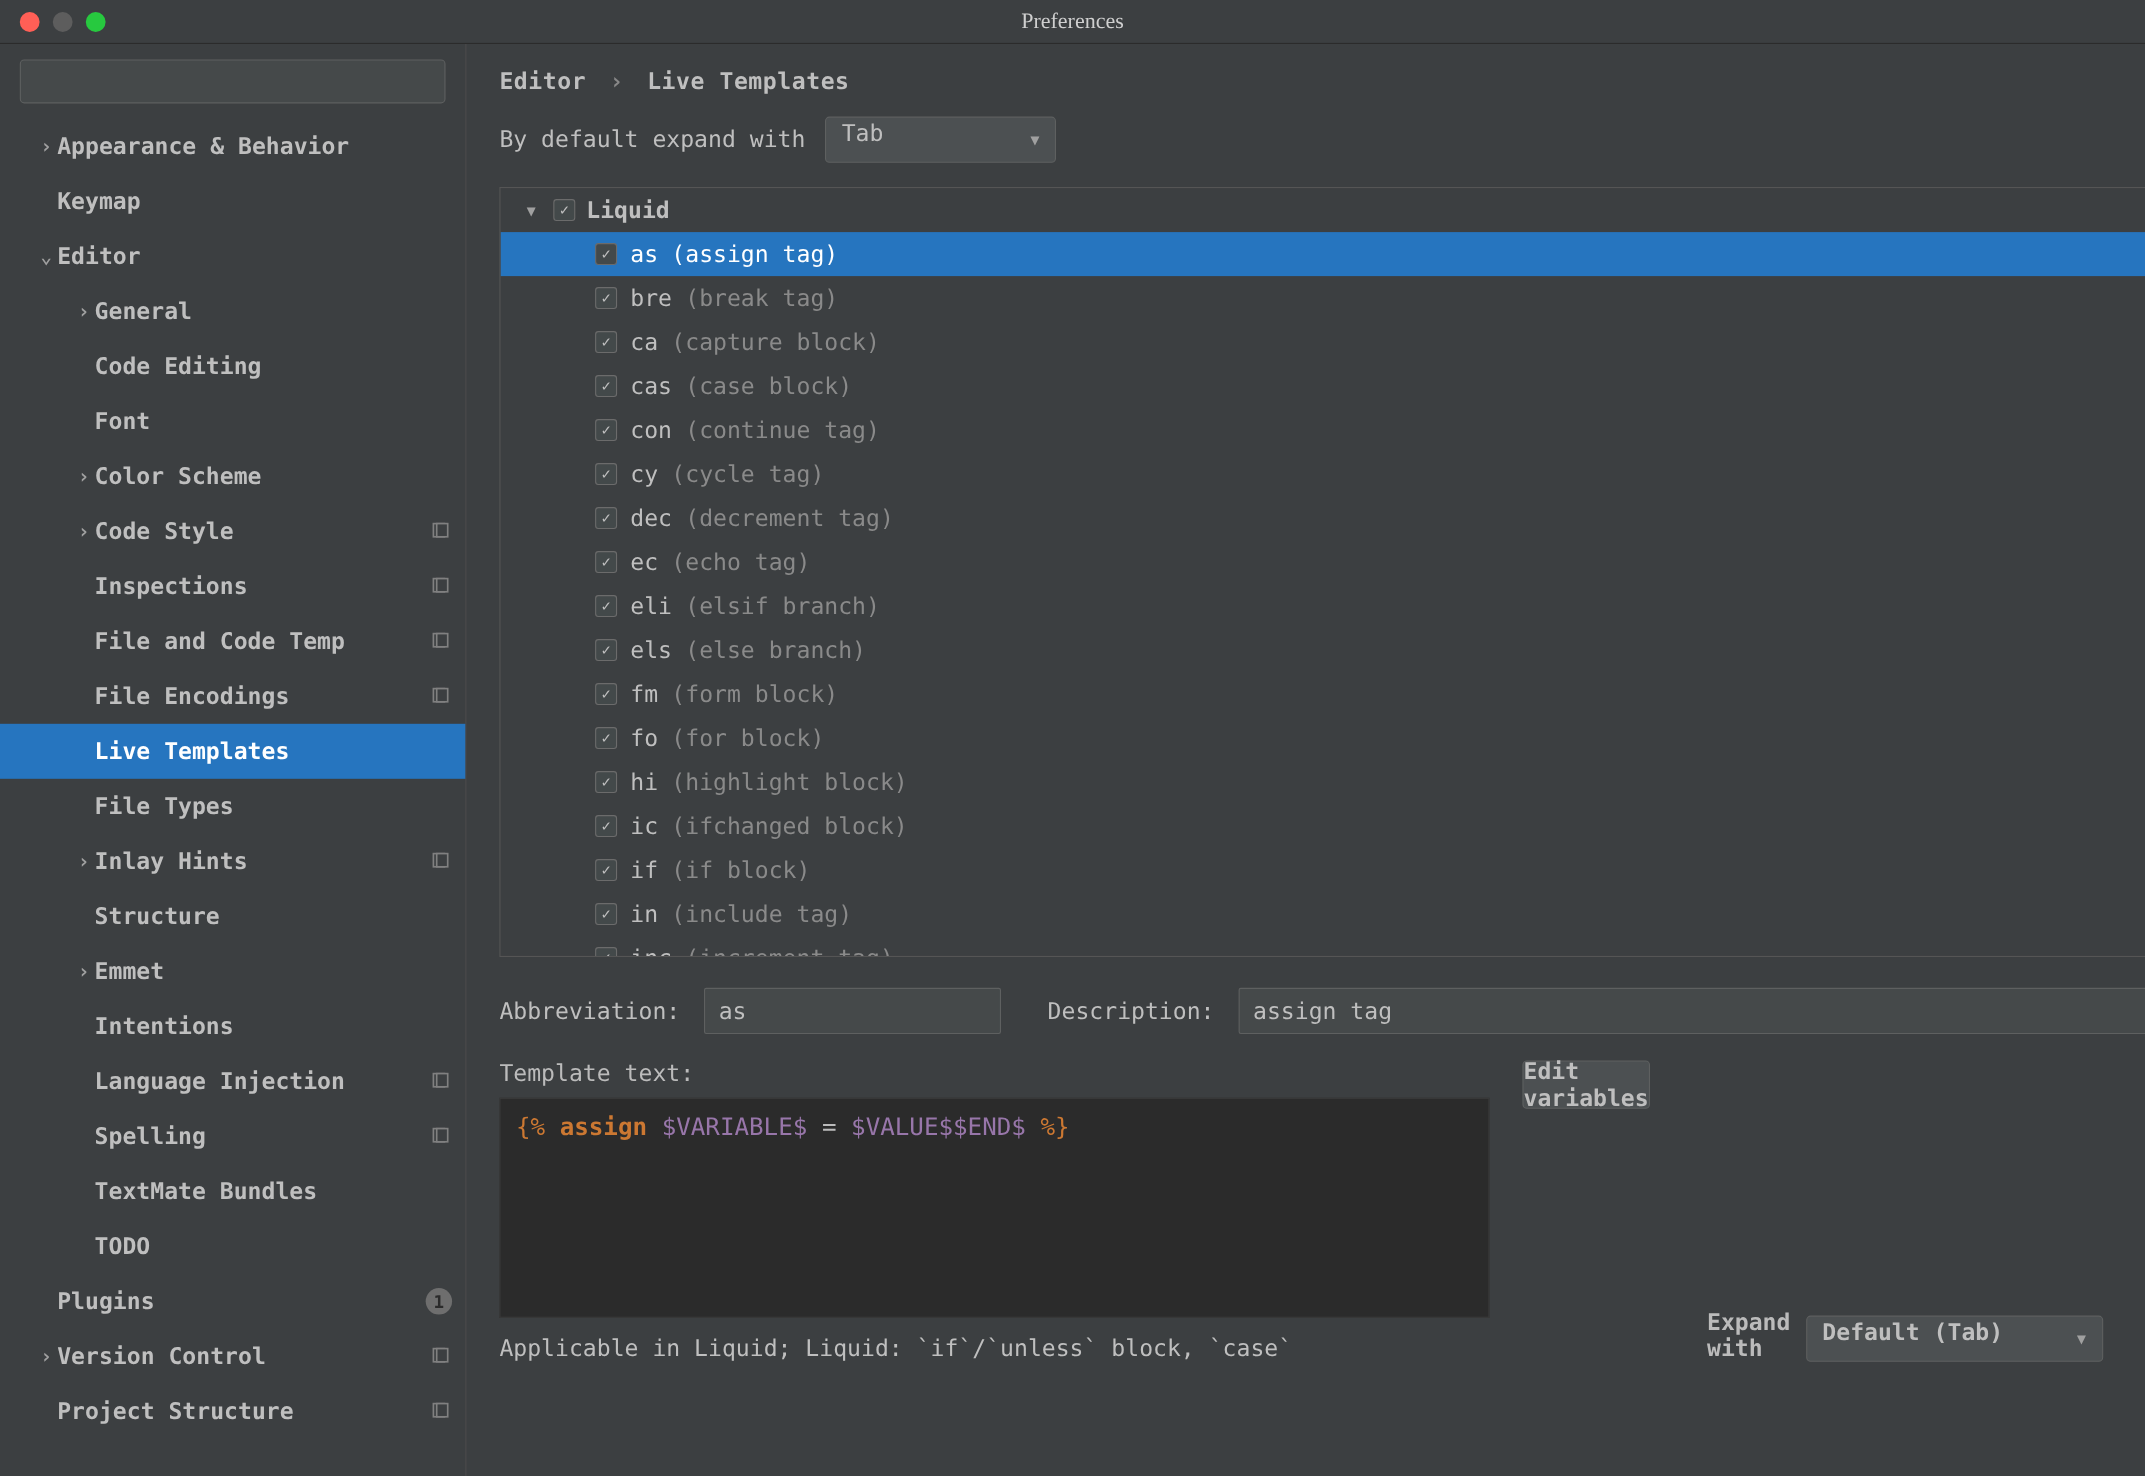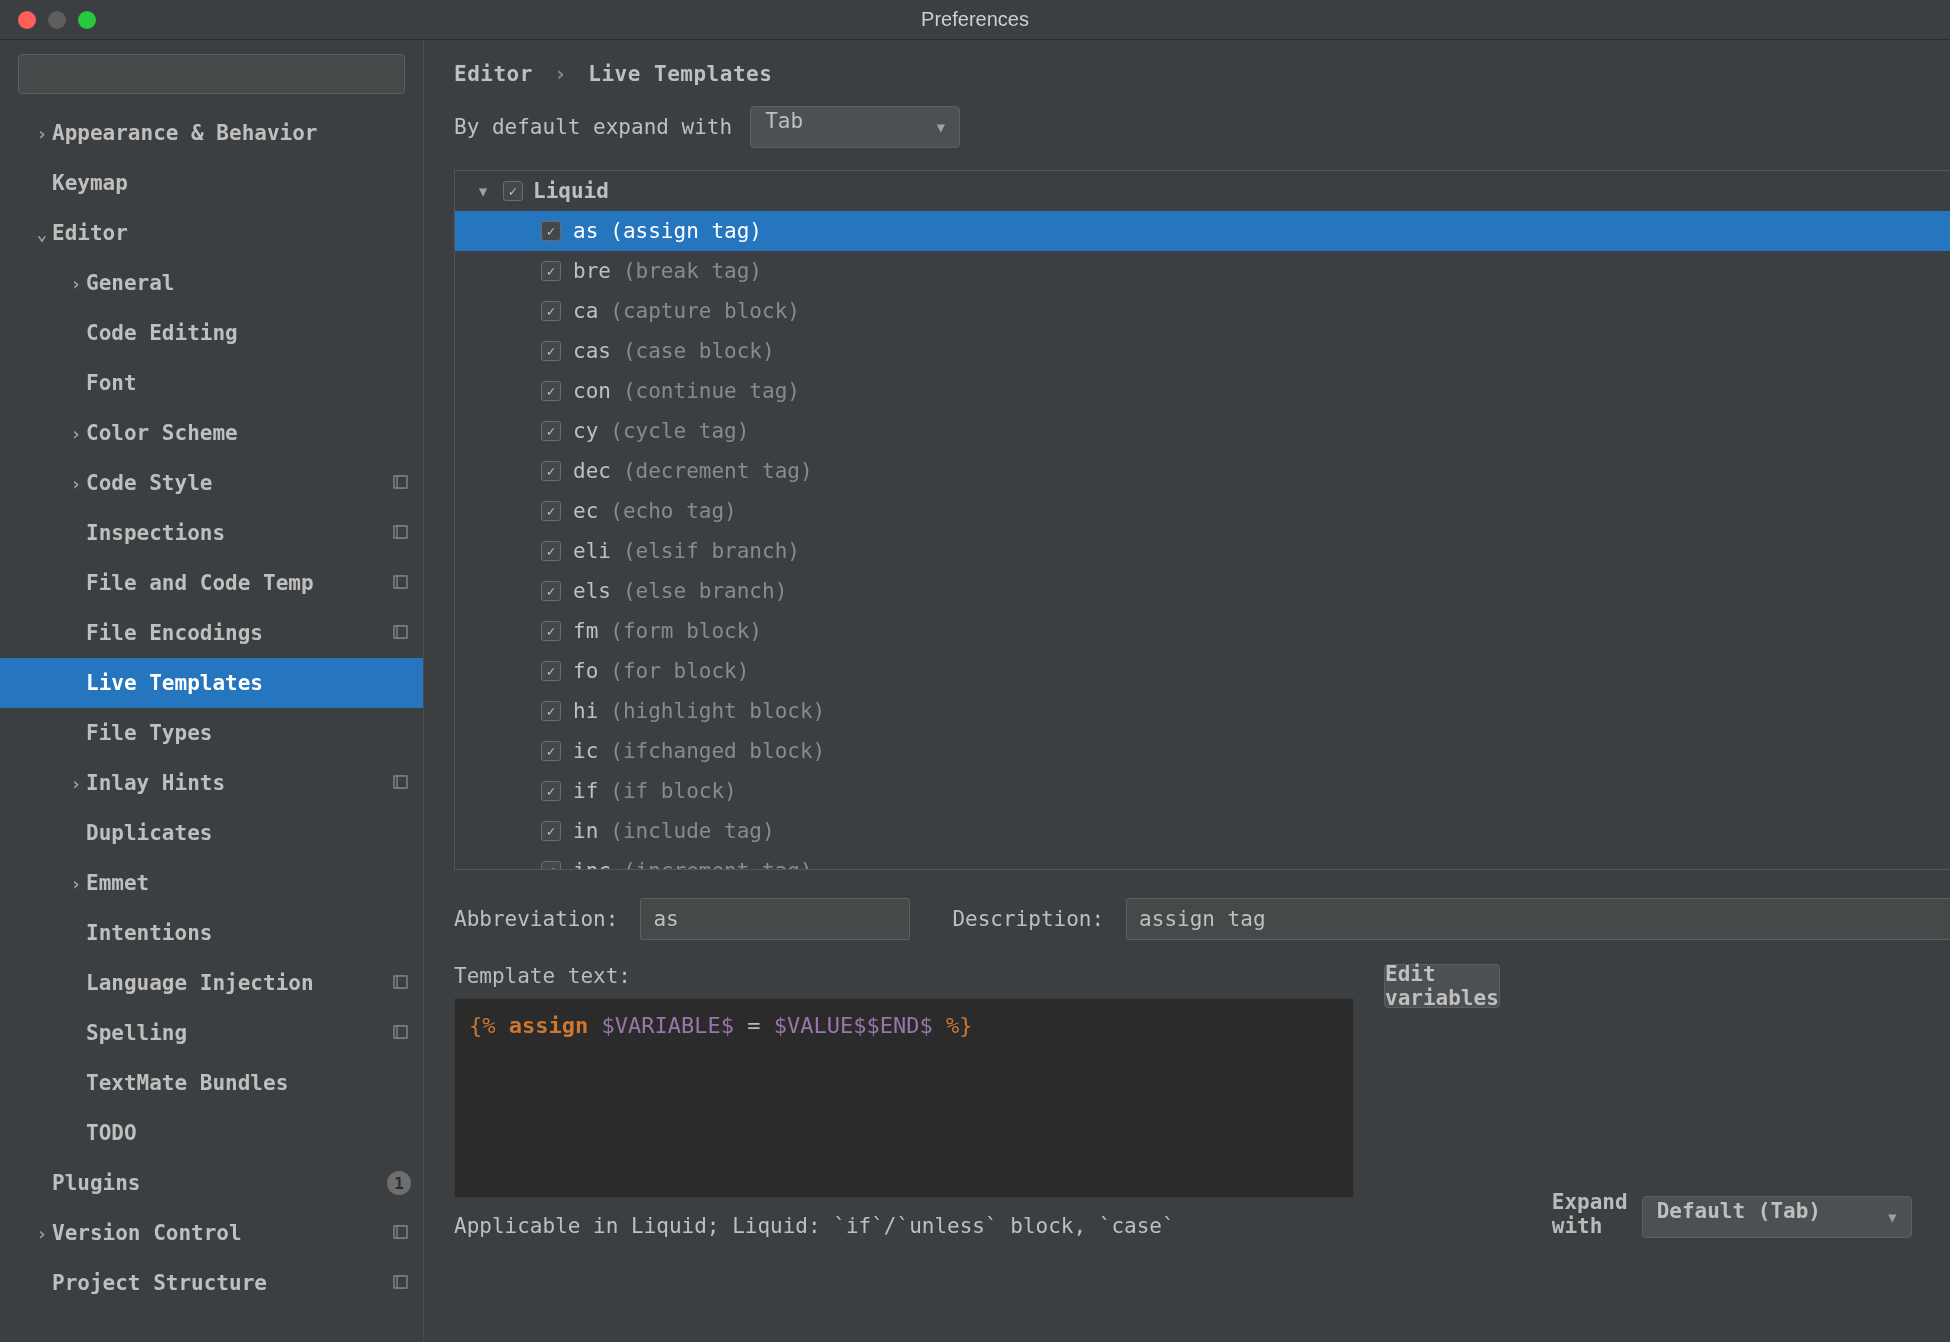--- a/index.html
+++ b/index.html
@@ -23,21 +23,21 @@
   }
   .traffic { display: flex; gap: 12px; }
   .dot { width: 18px; height: 18px; border-radius: 50%; }
   .dot.red { background: #ff5f56; }
   .dot.yellow { background: #5d5d5d; }
   .dot.green { background: #27c93f; }
   .title {
     position: absolute;
     left: 0; right: 0;
     text-align: center;
-    font-family: Liberation Sans, sans-serif;
+    font-family: Liberation Serif, serif;
     font-size: 20px;
     color: #cfcfcf;
     pointer-events: none;
   }
 
   
   .main { display: flex; height: calc(100% - 40px); }
   .sidebar {
     width: 424px;
     background: #3c3f41;
@@ -375,21 +375,21 @@
           <span class="label">Inlay Hints</span>
           <span class="trail">
             <svg width="18" height="18" viewBox="0 0 18 18">
               <rect x="2" y="2" width="10" height="12" fill="none" stroke="#808080" stroke-width="1.5"></rect>
               <rect x="5" y="-1" width="10" height="12" fill="#3c3f41" stroke="#808080" stroke-width="1.5" transform="translate(0 3)"></rect>
             </svg>
           </span>
         </div>
         <div class="tree-item ind1">
           <span class="chev"></span>
-          <span class="label">Duplicates</span>
+          <span class="label">Structure</span>
         </div>
         <div class="tree-item ind1">
           <span class="chev">›</span>
           <span class="label">Emmet</span>
         </div>
         <div class="tree-item ind1">
           <span class="chev"></span>
           <span class="label">Intentions</span>
         </div>
         <div class="tree-item ind1">

